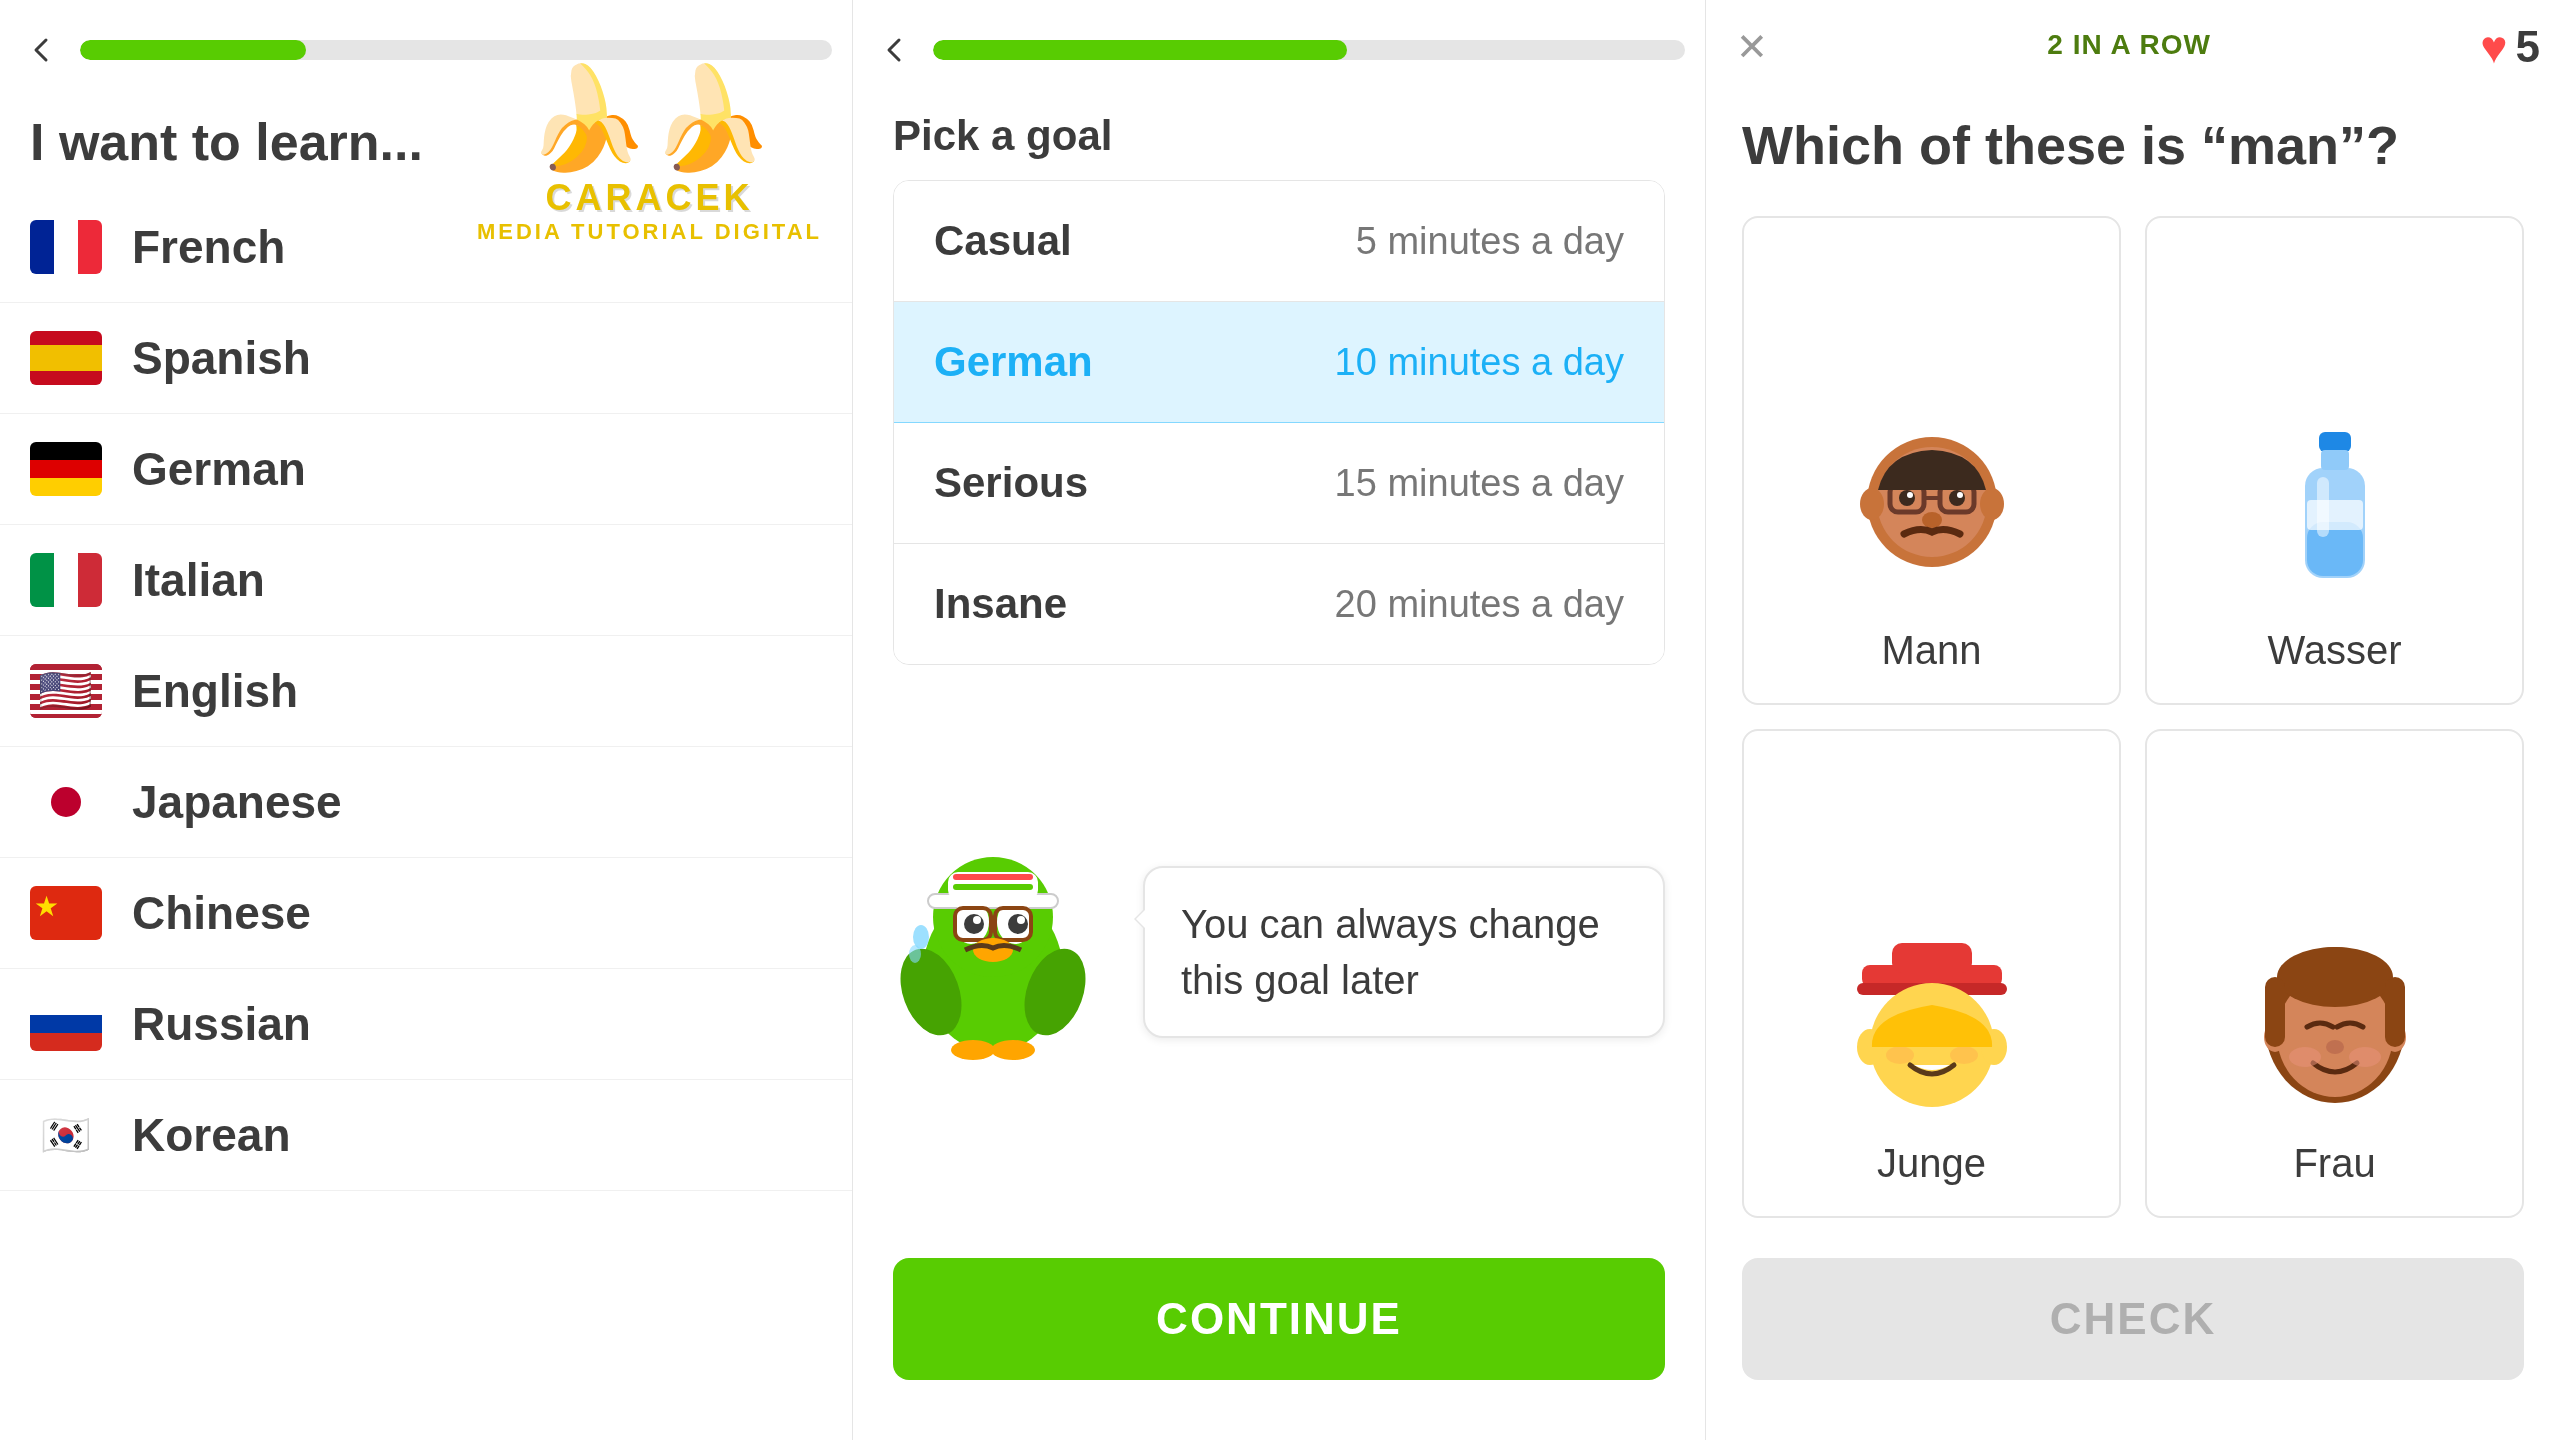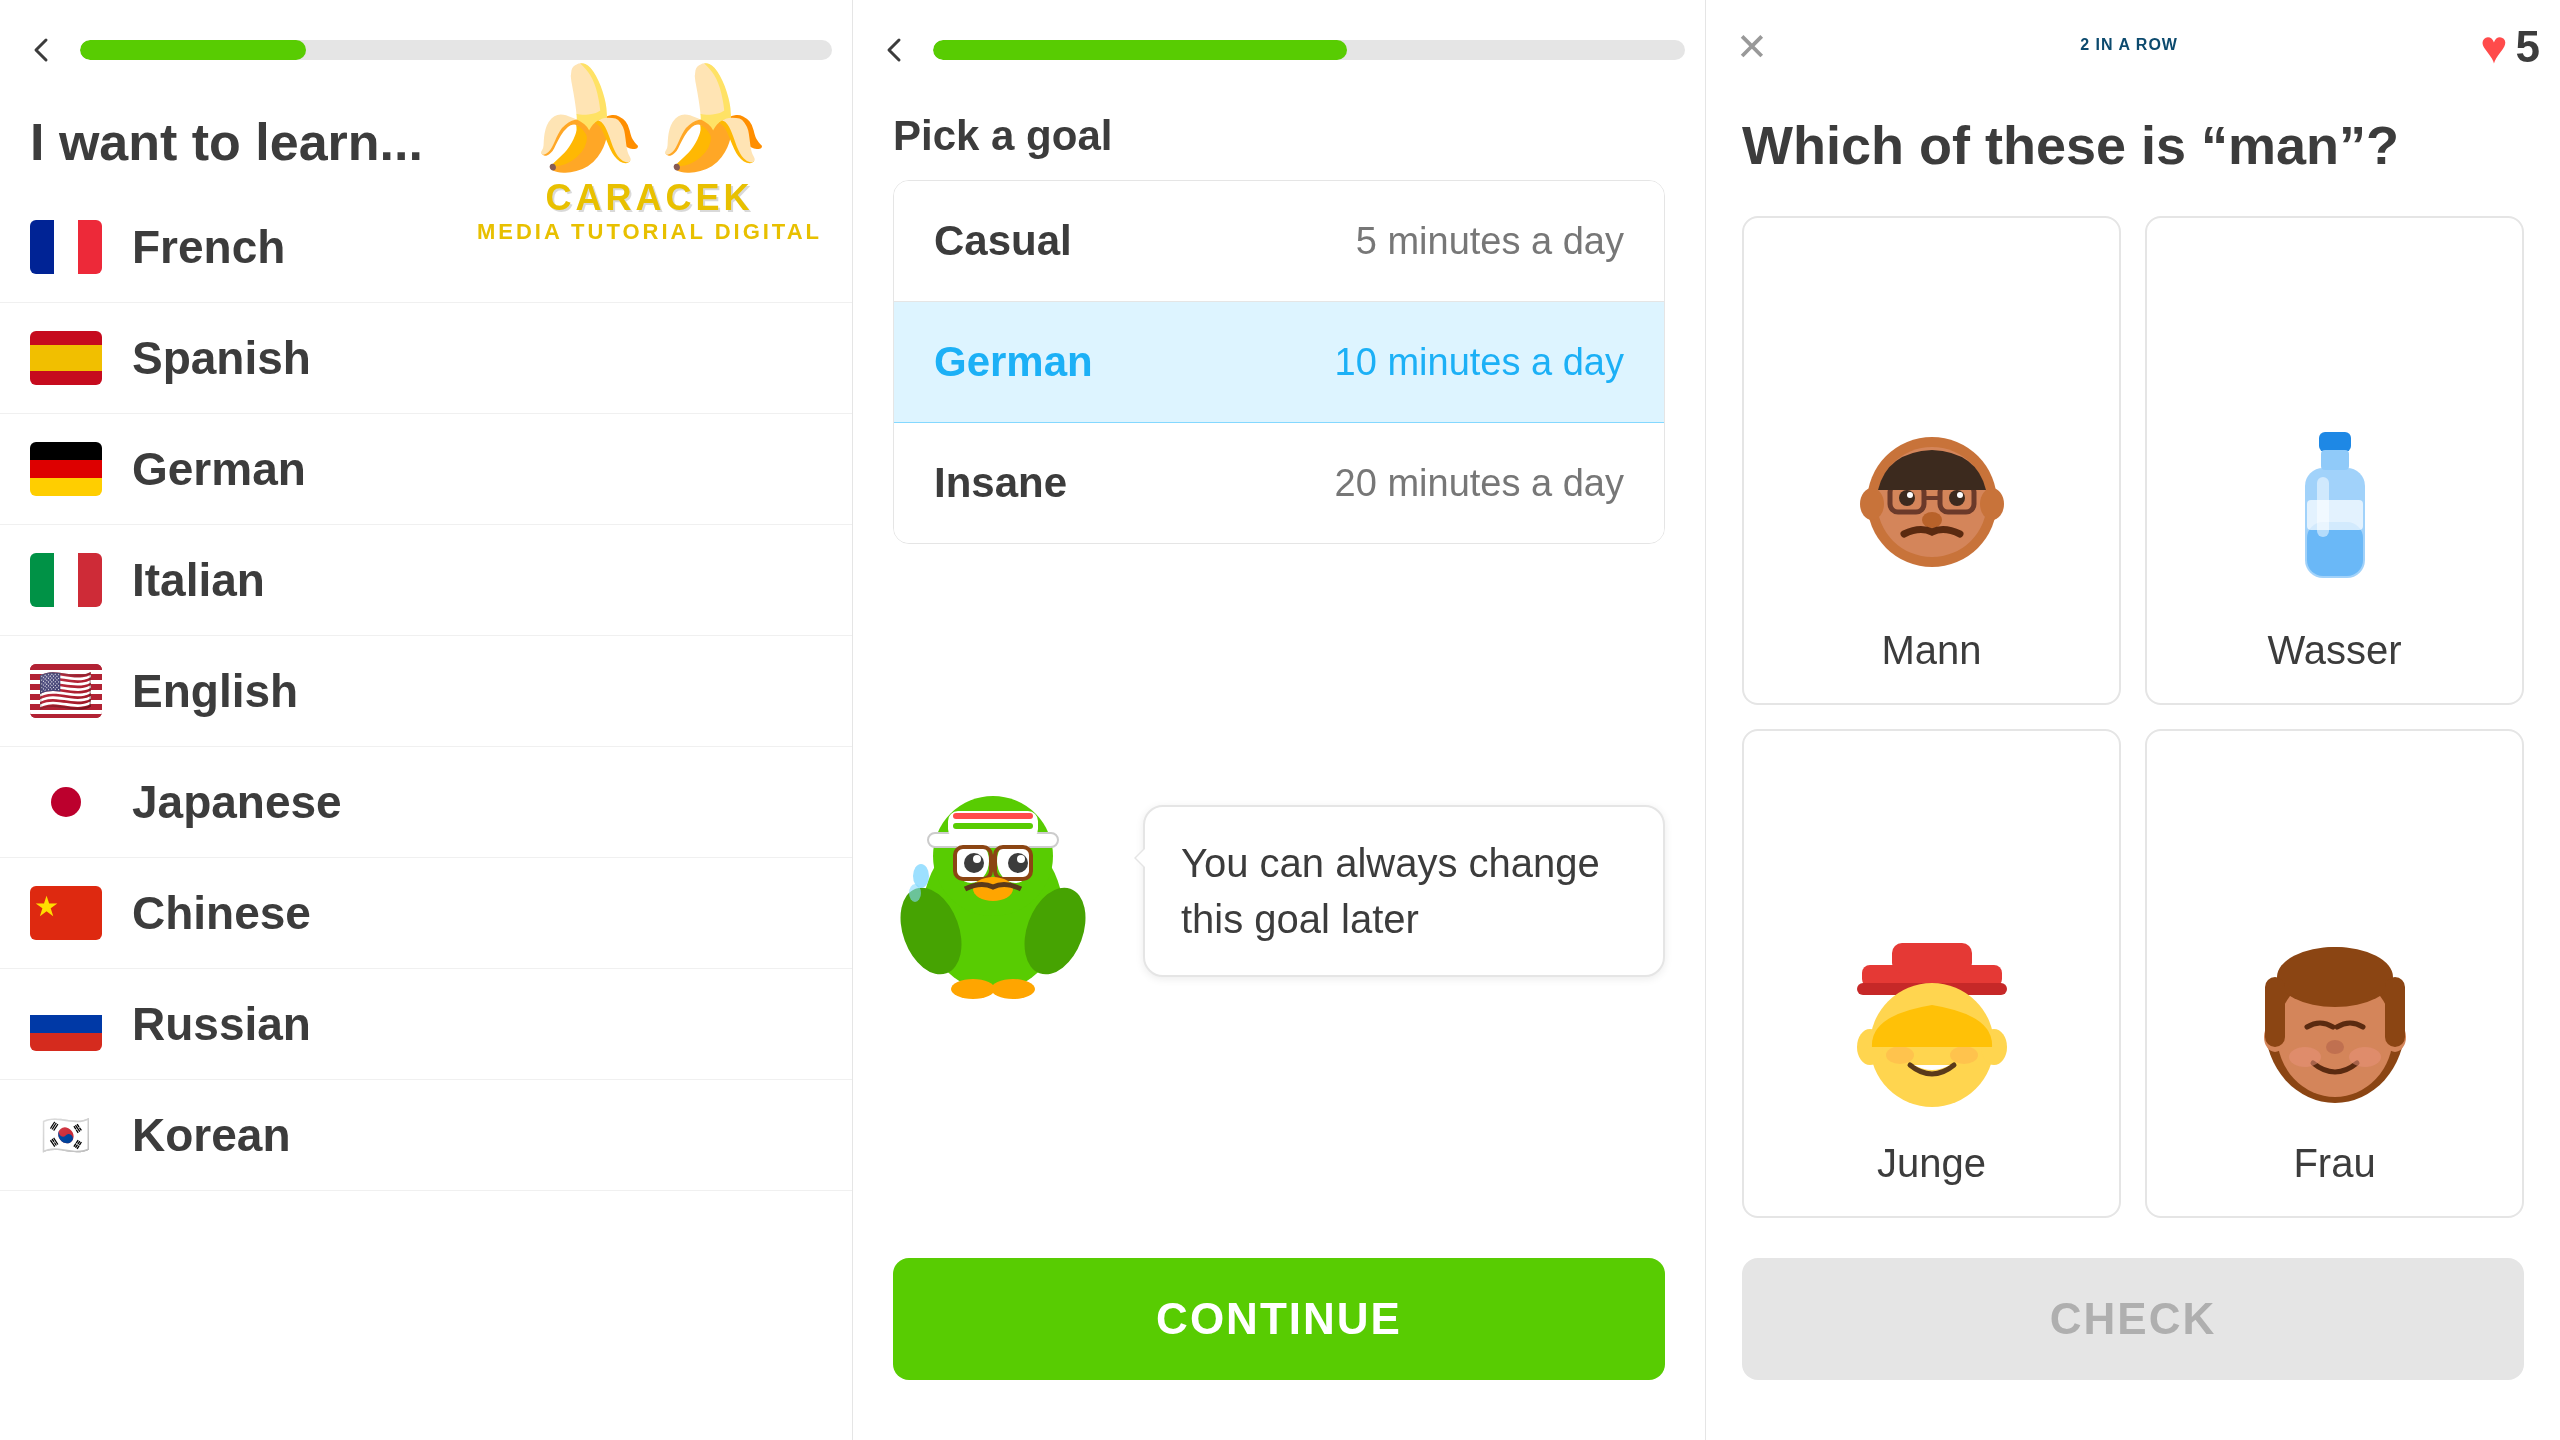--- a/index.html
+++ b/index.html
@@ -581,20 +581,24 @@
     <div class="goal-item">
       <span class="goal-name">Casual</span>
       <span class="goal-time">5 minutes a day</span>
     </div>
 
     <div class="goal-item selected">
       <span class="goal-name">German</span>
       <span class="goal-time">10 minutes a day</span>
     </div>
 
+    <div class="goal-item">
+      <span class="goal-name">Serious</span>
+      <span class="goal-time">15 minutes a day</span>
+    </div>
 
     <div class="goal-item">
       <span class="goal-name">Insane</span>
       <span class="goal-time">20 minutes a day</span>
     </div>
   </div>
 
   <div class="mascot-area">
 
     <div class="mascot-bird">
@@ -640,21 +644,21 @@
 
   <button class="continue-btn">CONTINUE</button>
 </div>
 
 <div class="panel3">
   <div class="panel3-header">
     <div class="p3-header-inner">
       <div class="close-btn">✕</div>
       <div class="p3-progress-wrap">
         <div class="streak-row">
-          <span style="font-size:16px; color:#0c4a6e; font-weight:700; letter-spacing:1px;">2 IN A ROW</span>
+          <span style="font-size:28px; color:#4d7c0f; font-weight:700; letter-spacing:1px;">2 IN A ROW</span>
         </div>
         <div class="progress-bar-container" style="width:100%;">
           <div class="progress-bar-fill" style="width:60%"></div>
         </div>
       </div>
       <div class="heart-count">
         <span class="heart-icon">♥</span>
         <span class="heart-num">5</span>
       </div>
     </div>

